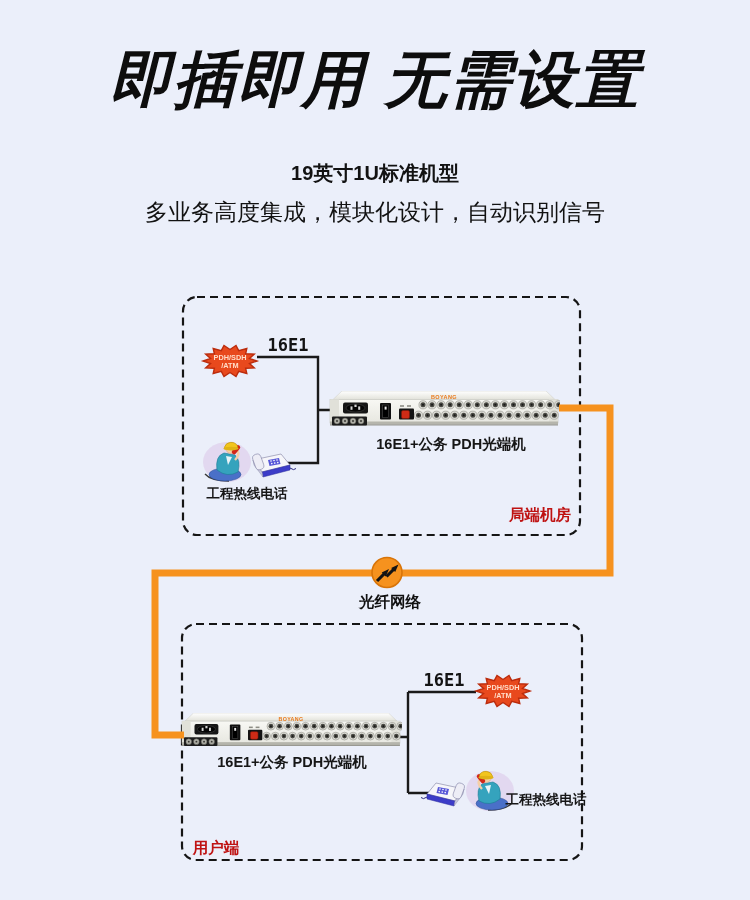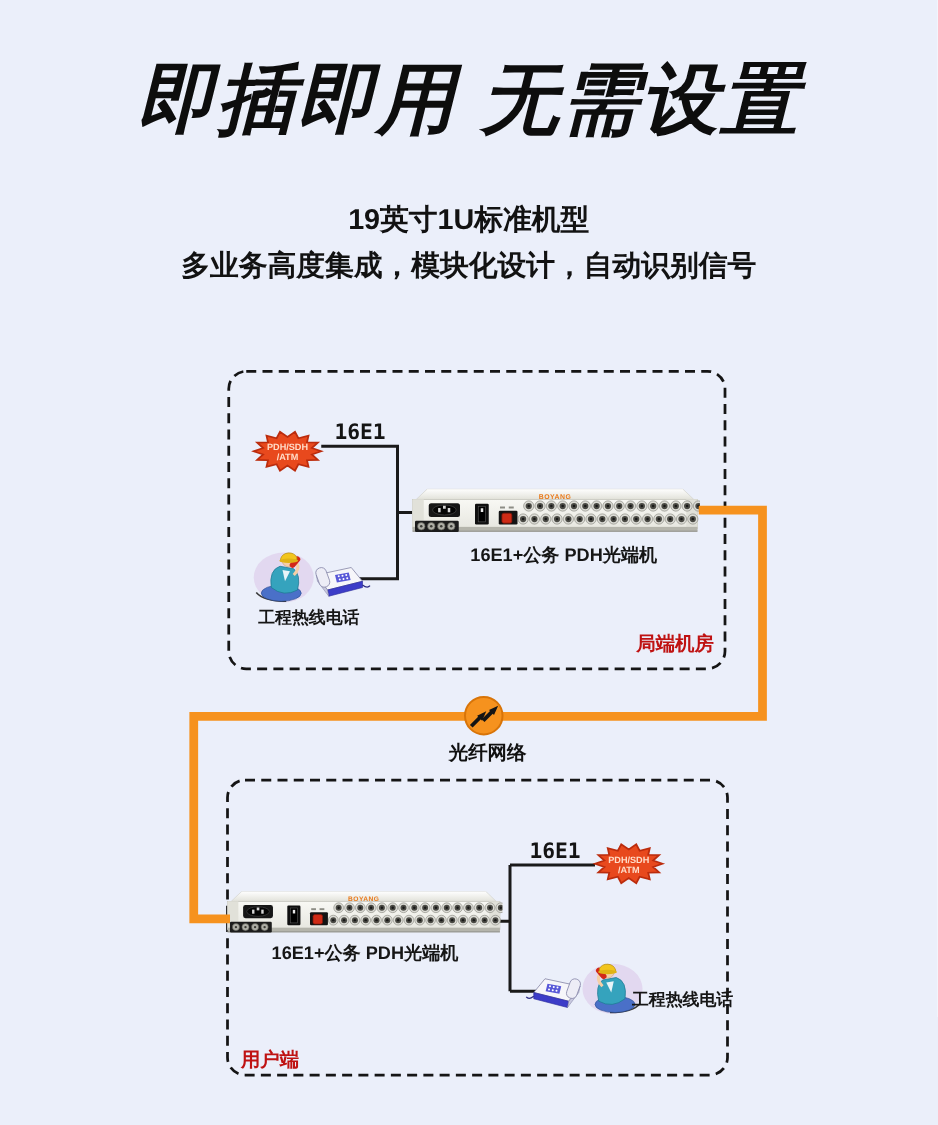--- a/index.html
+++ b/index.html
@@ -7,25 +7,25 @@
     position:relative;width:750px;height:900px;overflow:hidden;
     background:#ebeffa;
     font-family:"Liberation Sans", sans-serif;
   }
   .page-title{
     position:absolute;left:0;top:38px;width:750px;text-align:center;
     font-size:62px;font-weight:900;color:#0d0d0d;letter-spacing:2px;margin:0;font-style:italic;
   }
   .subtitle1{
     position:absolute;left:0;top:160px;width:750px;text-align:center;
-    font-size:23px;font-weight:600;color:#121212;
+    font-size:20px;font-weight:600;color:#121212;
   }
   .subtitle2{
     position:absolute;left:0;top:197px;width:750px;text-align:center;
-    font-size:23px;font-weight:700;color:#121212;
+    font-size:23px;font-weight:400;color:#121212;
   }
   svg.diagram{position:absolute;left:0;top:0;}
   text{font-family:"Liberation Sans", sans-serif;}
   .e1txt{font-family:"DejaVu Sans Mono", monospace;font-weight:bold;font-size:17px;fill:#141414;}
   .devlbl{font-weight:bold;font-size:14.5px;fill:#161616;}
   .phonelbl{font-weight:bold;font-size:13.5px;fill:#161616;}
   .zonelbl{font-weight:bold;font-size:15.5px;fill:#bf1212;}
   .fiberlbl{font-weight:bold;font-size:15.5px;fill:#111;}
   .bursttxt{font-weight:bold;font-size:7.3px;fill:#ffddc9;}
   .logotxt{font-weight:bold;fill:#e8791a;letter-spacing:.4px;}

